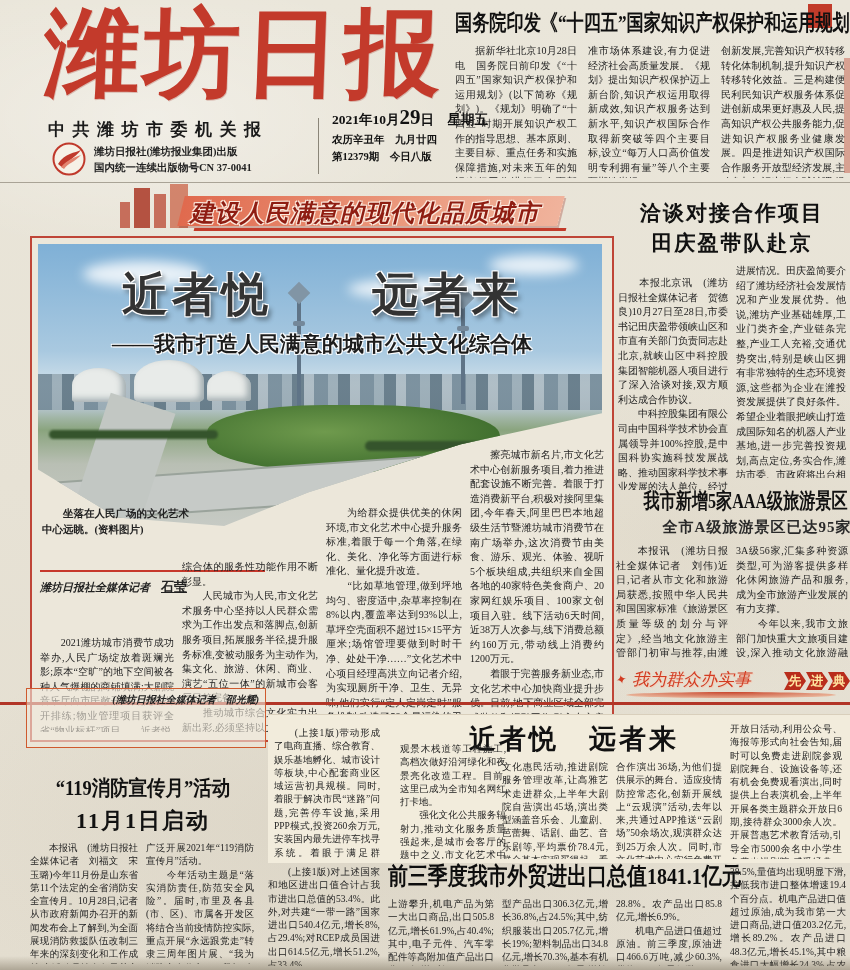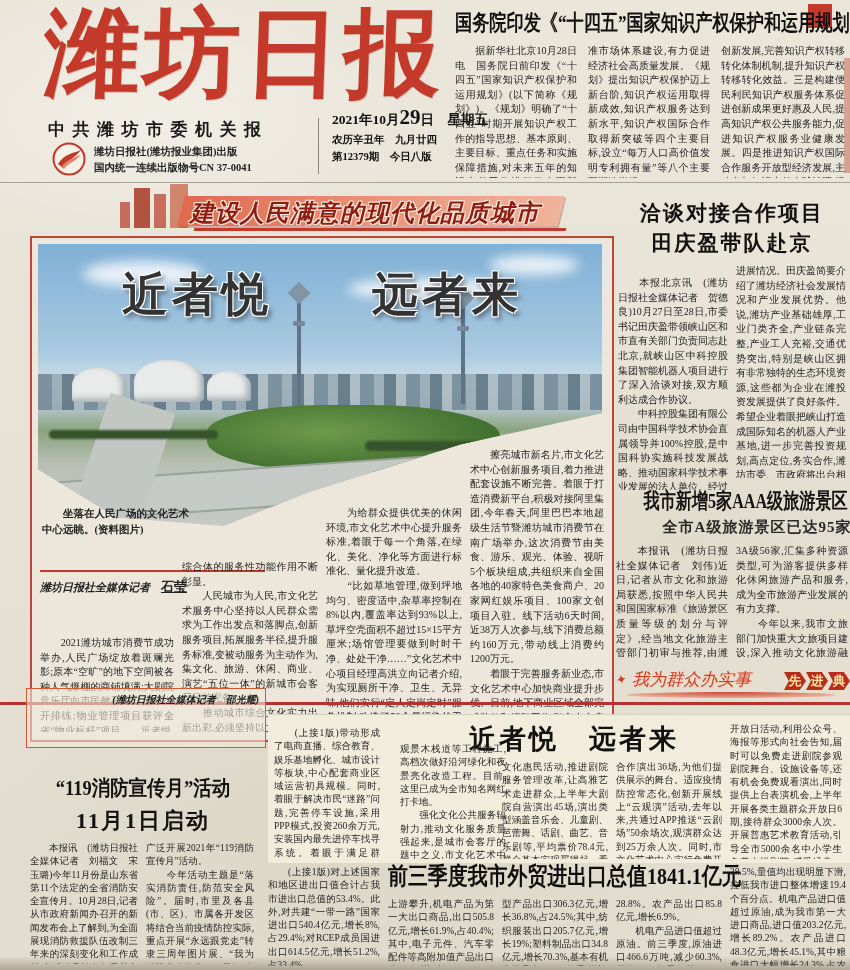--- a/index.html
+++ b/index.html
@@ -170,20 +170,21 @@
       <div class="dome" style="left:6%;top:44%;width:54px;height:34px;"></div>
       <div class="dome" style="left:17%;top:41%;width:70px;height:42px;border-radius:50% 50% 10% 10%;"></div>
       <div class="dome" style="left:30%;top:45%;width:44px;height:30px;"></div>
       <div class="park"></div>
       <div class="road1"></div>
       <div class="road2"></div>
       <div class="treerow" style="left:2%;top:66%;width:30%;height:9px;"></div>
       <div class="treerow" style="left:58%;top:70%;width:34%;height:10px;"></div>
     </div>
     <div class="feat-hl">近者悦　　远者来</div>
+    <div class="feat-sub">——我市打造人民满意的城市公共文化综合体</div>
     <div class="feat-cap">　　坐落在人民广场的文化艺术中心远眺。(资料图片)</div>
     <div class="warm-label">
       <div class="warm-line"></div>
       <div class="warm-byline"><span>潍坊日报社全媒体记者</span>　<span class="name">石莹</span></div>
     </div>
     <div class="col" style="left:8px;top:398px;width:134px;height:96px;">　　2021潍坊城市消费节成功举办,人民广场绽放着斑斓光影;原本“空旷”的地下空间被各种人气爆棚的商铺填满;大剧院音乐厅向市民敞开大门,定期公开排练;物业管理项目获评全省“物业标杆”项目……近者悦,远者来。截至今年9月底,市文化艺术中心到访人员达250万人,比去年同期增长598%,城市公共文化</div>
     <div class="col" style="left:150px;top:322px;width:136px;height:172px;">综合体的服务性功能作用不断彰显。
 　　人民城市为人民,市文化艺术服务中心坚持以人民群众需求为工作出发点和落脚点,创新服务项目,拓展服务半径,提升服务标准,变被动服务为主动作为,集文化、旅游、休闲、商业、演艺“五位一体”的新城市会客厅日趋完备。
 　　推动城市综合文化实力出新出彩,必须坚持以文惠民,加快推进公共文化设施建设,办好群众性文化惠民活动,推动文化服务质量强起来。</div>
     <div class="col" style="left:294px;top:268px;width:136px;height:226px;">　　为给群众提供优美的休闲环境,市文化艺术中心提升服务标准,着眼于每一个角落,在绿化、美化、净化等方面进行标准化、量化提升改造。

